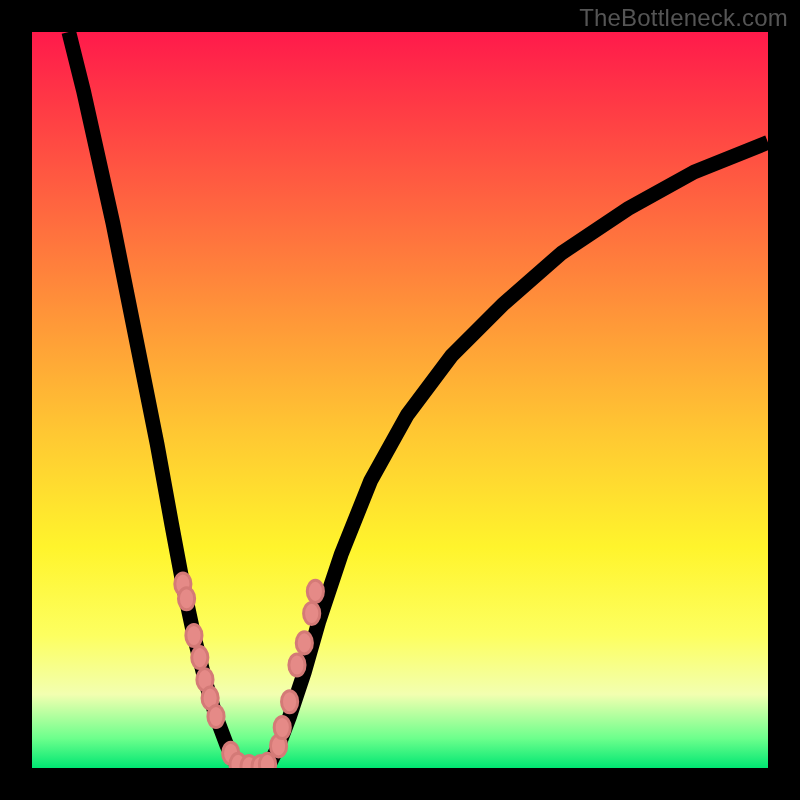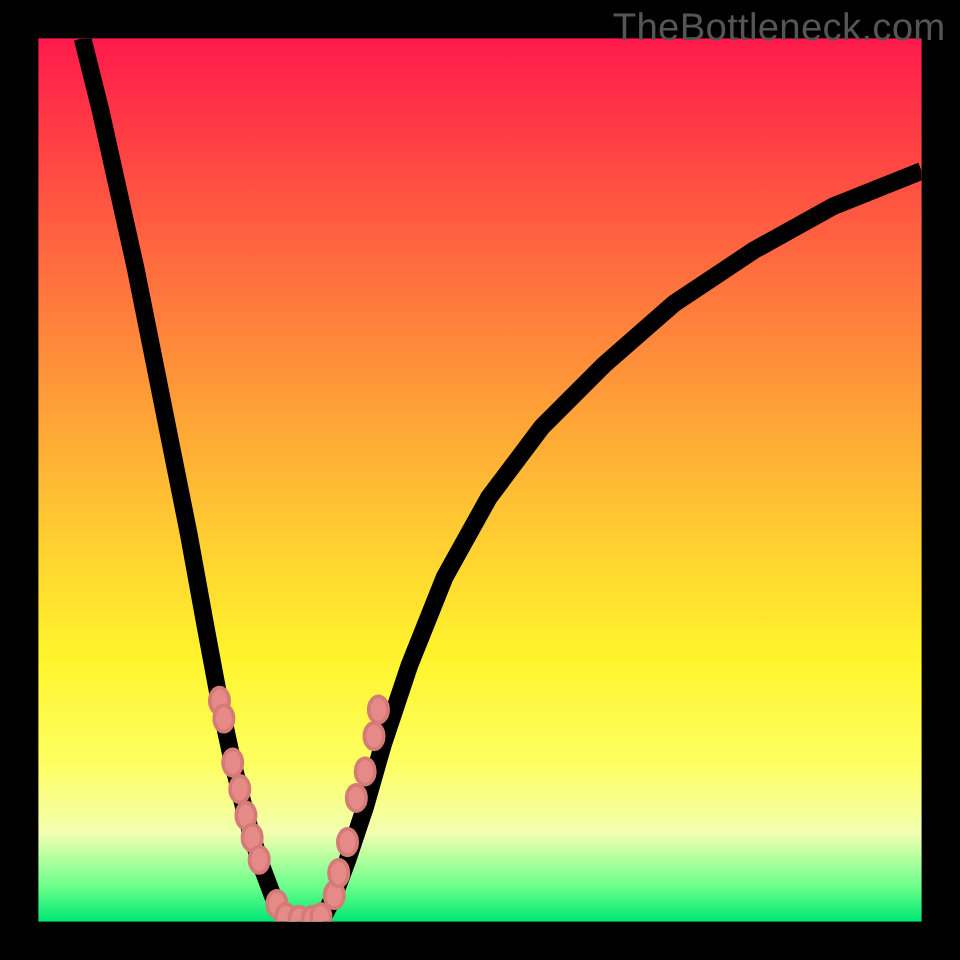--- a/index.html
+++ b/index.html
@@ -8,21 +8,21 @@
     width: 800px;
     height: 800px;
     background: #000;
     position: relative;
   }
   .watermark {
     position: absolute;
     top: 4px;
     right: 12px;
     font-family: Arial, Helvetica, sans-serif;
-    font-size: 32px;
+    font-size: 24px;
     color: #555;
     letter-spacing: 0.2px;
     z-index: 5;
   }
   .plot-box {
     position: absolute;
     left: 32px;
     top: 32px;
     width: 736px;
     height: 736px;

